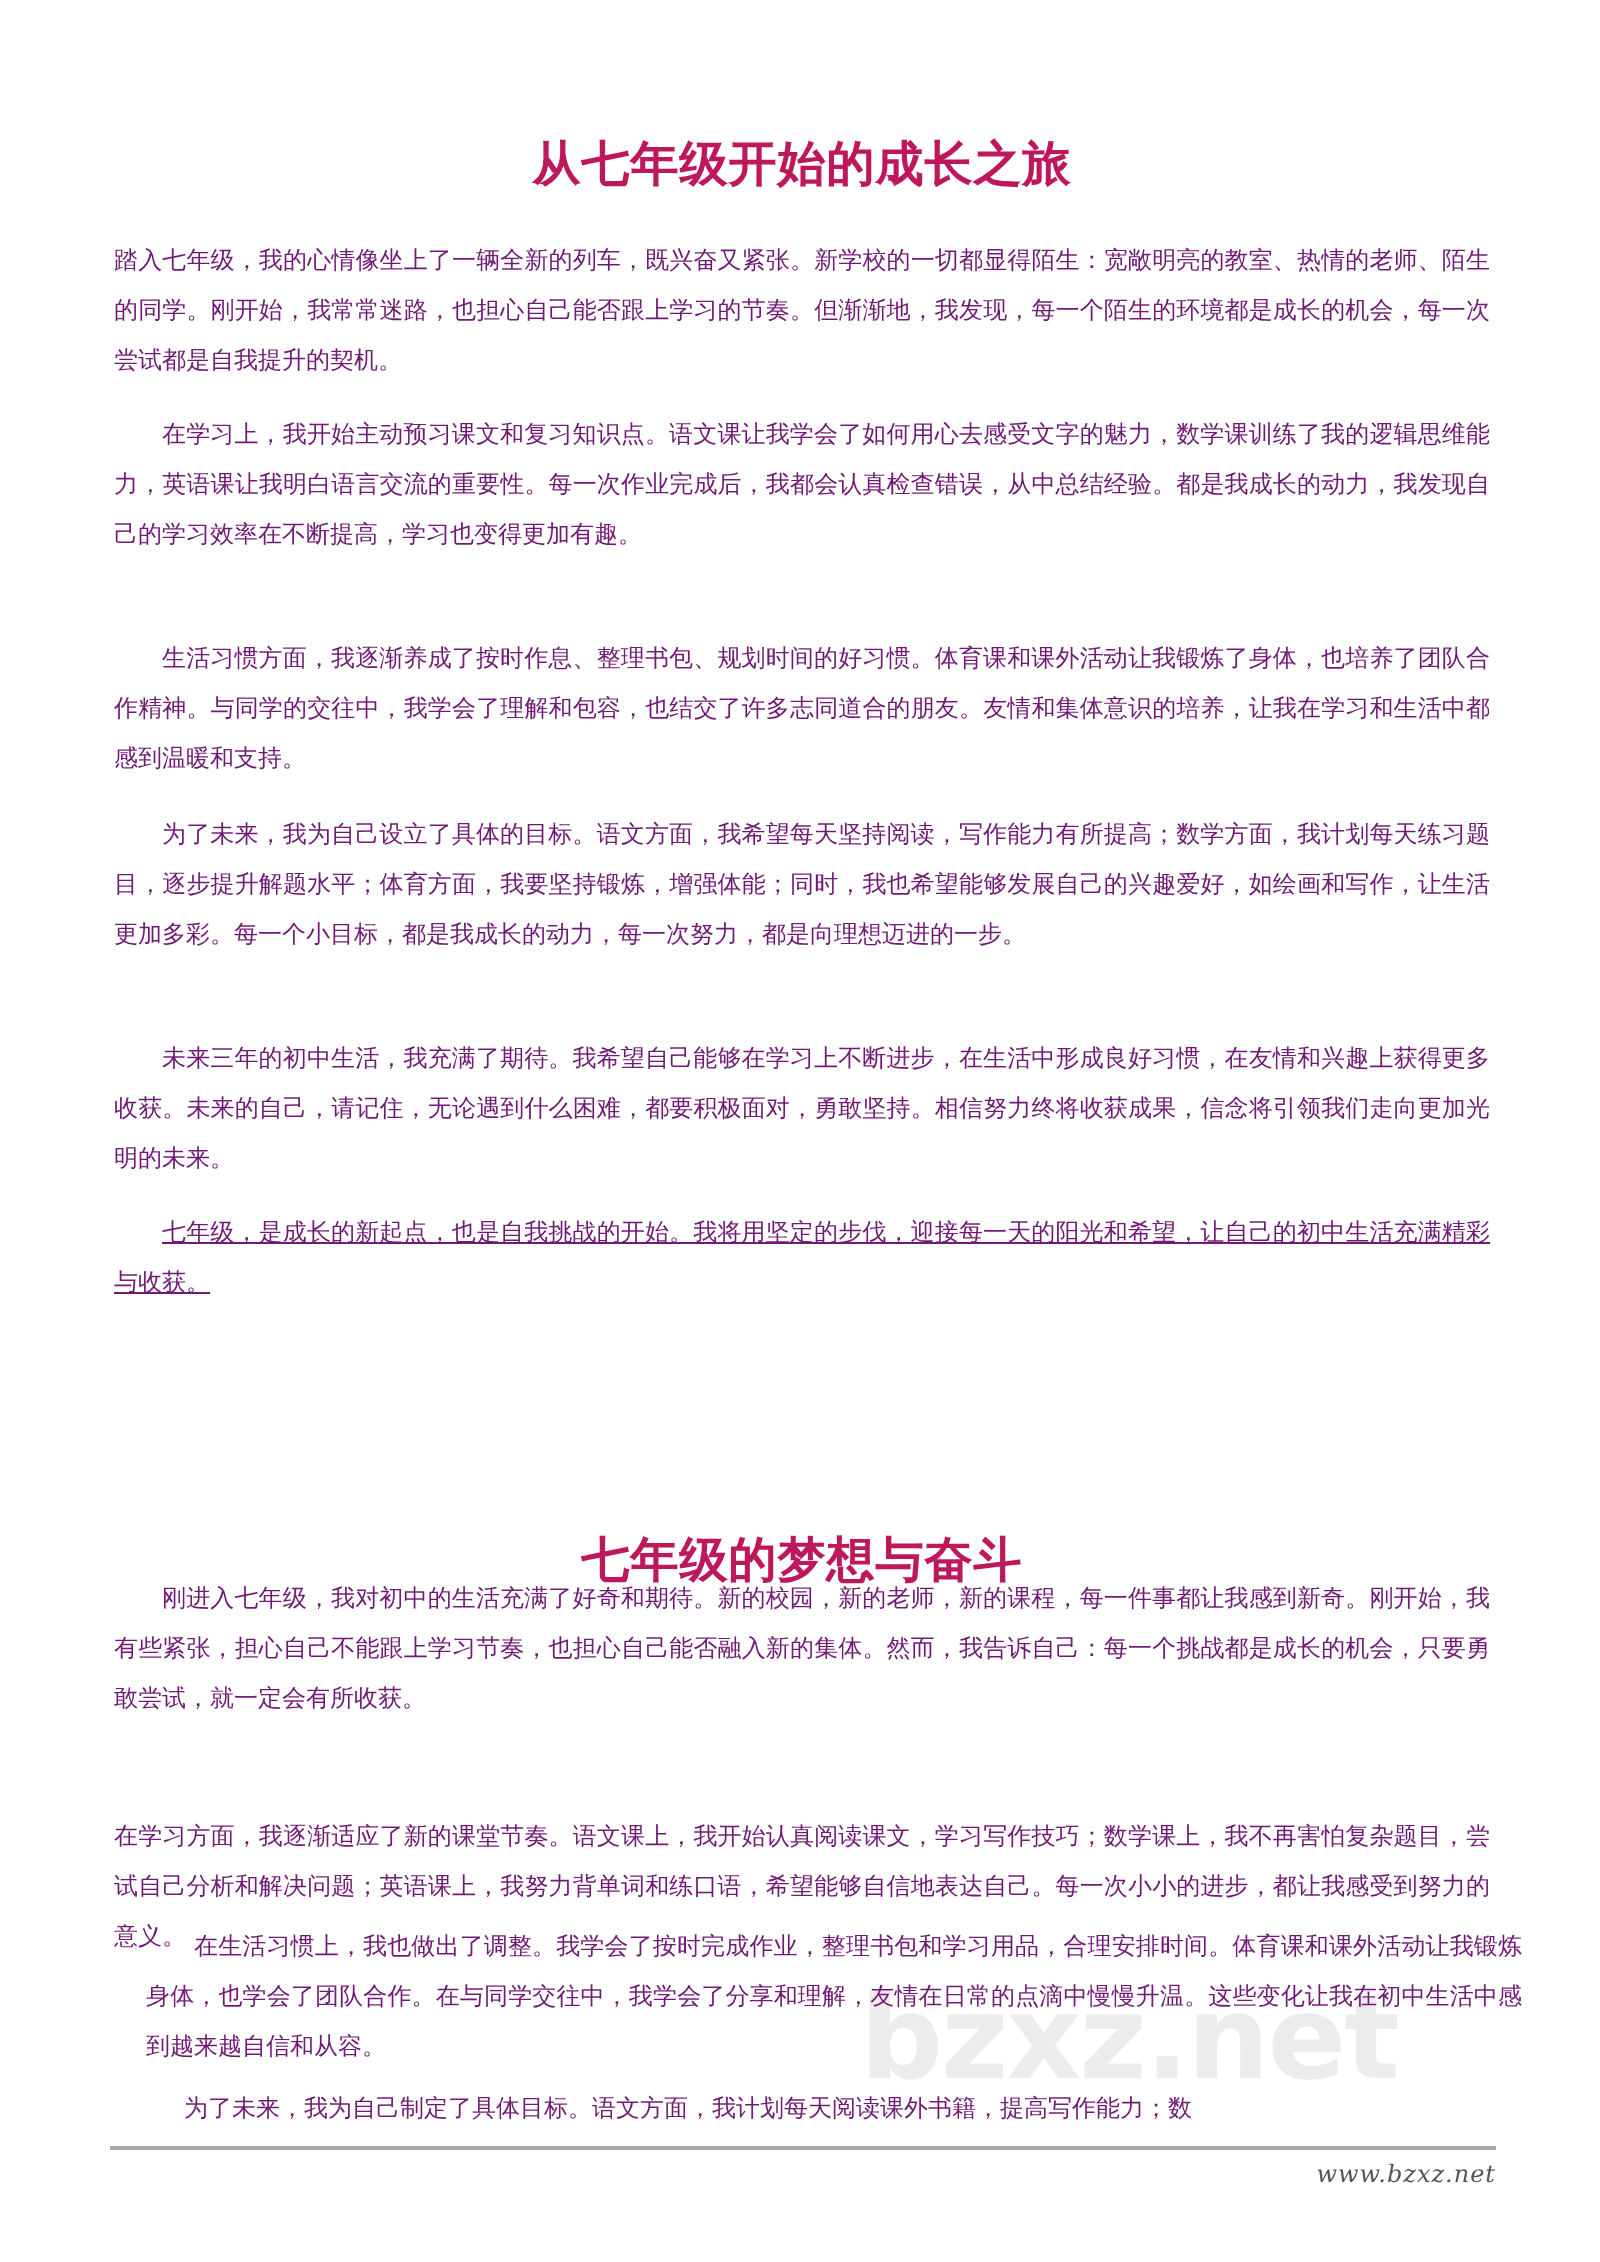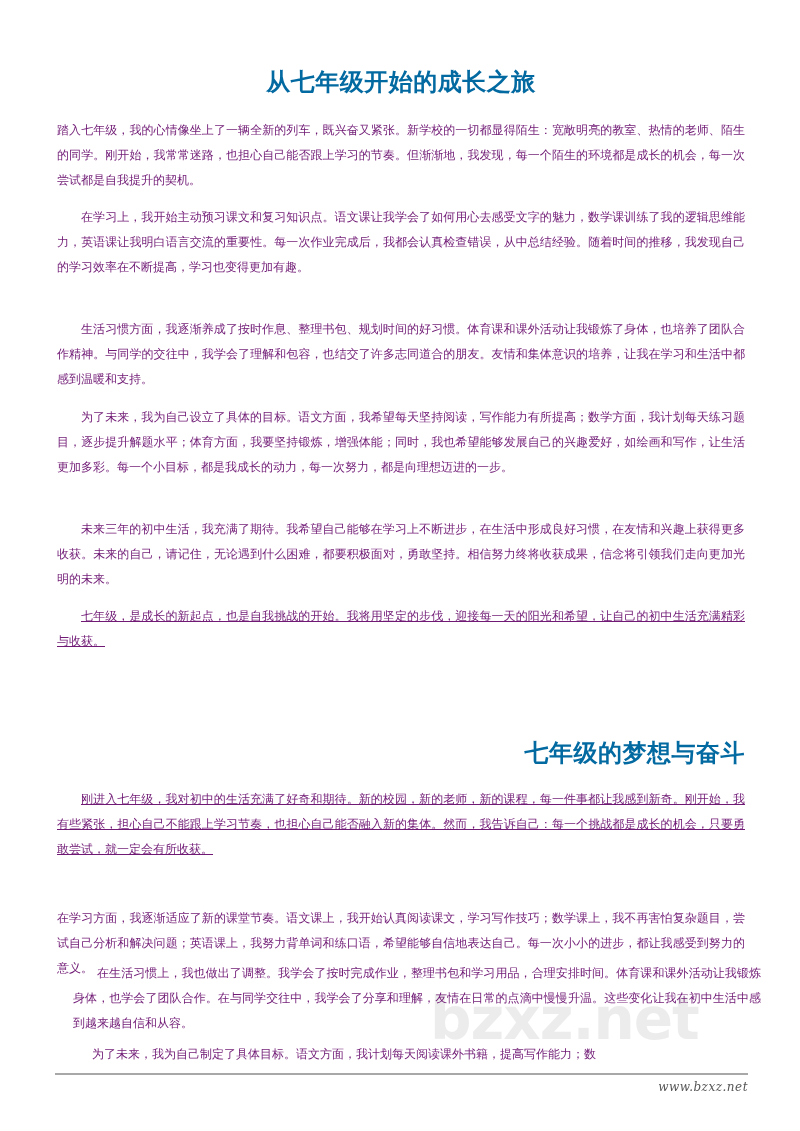--- a/index.html
+++ b/index.html
@@ -19,26 +19,26 @@
     position: absolute;
     left: 57px;
     top: 0;
     width: 688px;
   }
   .article-title {
     text-align: center;
     font-family: "DejaVu Sans", "Liberation Sans", sans-serif;
     font-size: 24px;
     font-weight: bold;
-    color: #0369a1;
+    color: #be185d;
     margin: 0;
     letter-spacing: 0.5px;
   }
   .title-1 { position: absolute; top: 66px; left: 0; width: 688px; line-height: 32px; }
-  .title-2 { position: absolute; top: 737px; left: 0; width: 688px; line-height: 32px; text-align: right; }
+  .title-2 { position: absolute; top: 764px; left: 0; width: 688px; line-height: 32px; }
   .para {
     position: absolute;
     left: 0;
     width: 688px;
     margin: 0;
     font-size: 12px;
     line-height: 25px;
     color: #701a75;
     text-align: justify;
     text-justify: inter-character;
@@ -80,29 +80,29 @@
 </head>
 <body>
 
 <div class="watermark">bzxz.net</div>
 
 <div class="page">
 
   <h1 class="article-title title-1">从七年级开始的成长之旅</h1>
 
   <p class="para" style="top:118px;">踏入七年级，我的心情像坐上了一辆全新的列车，既兴奋又紧张。新学校的一切都显得陌生：宽敞明亮的教室、热情的老师、陌生的同学。刚开始，我常常迷路，也担心自己能否跟上学习的节奏。但渐渐地，我发现，每一个陌生的环境都是成长的机会，每一次尝试都是自我提升的契机。</p>
-  <p class="para indent" style="top:205px;">在学习上，我开始主动预习课文和复习知识点。语文课让我学会了如何用心去感受文字的魅力，数学课训练了我的逻辑思维能力，英语课让我明白语言交流的重要性。每一次作业完成后，我都会认真检查错误，从中总结经验。随着时间的推移，我发现自己的学习效率在不断提高，学习也变得更加有趣。</p>
+  <p class="para indent" style="top:205px;">在学习上，我开始主动预习课文和复习知识点。语文课让我学会了如何用心去感受文字的魅力，数学课训练了我的逻辑思维能力，英语课让我明白语言交流的重要性。每一次作业完成后，我都会认真检查错误，从中总结经验。都是我成长的动力，我发现自己的学习效率在不断提高，学习也变得更加有趣。</p>
   <p class="para indent" style="top:317px;">生活习惯方面，我逐渐养成了按时作息、整理书包、规划时间的好习惯。体育课和课外活动让我锻炼了身体，也培养了团队合作精神。与同学的交往中，我学会了理解和包容，也结交了许多志同道合的朋友。友情和集体意识的培养，让我在学习和生活中都感到温暖和支持。</p>
   <p class="para indent" style="top:405px;">为了未来，我为自己设立了具体的目标。语文方面，我希望每天坚持阅读，写作能力有所提高；数学方面，我计划每天练习题目，逐步提升解题水平；体育方面，我要坚持锻炼，增强体能；同时，我也希望能够发展自己的兴趣爱好，如绘画和写作，让生活更加多彩。每一个小目标，都是我成长的动力，每一次努力，都是向理想迈进的一步。</p>
   <p class="para indent" style="top:517px;">未来三年的初中生活，我充满了期待。我希望自己能够在学习上不断进步，在生活中形成良好习惯，在友情和兴趣上获得更多收获。未来的自己，请记住，无论遇到什么困难，都要积极面对，勇敢坚持。相信努力终将收获成果，信念将引领我们走向更加光明的未来。</p>
   <p class="para indent" style="top:604px;text-decoration:underline;">七年级，是成长的新起点，也是自我挑战的开始。我将用坚定的步伐，迎接每一天的阳光和希望，让自己的初中生活充满精彩与收获。</p>
 
   <h1 class="article-title title-2">七年级的梦想与奋斗</h1>
 
-  <p class="para indent" style="top:787px;text-decoration:underline;">刚进入七年级，我对初中的生活充满了好奇和期待。新的校园，新的老师，新的课程，每一件事都让我感到新奇。刚开始，我有些紧张，担心自己不能跟上学习节奏，也担心自己能否融入新的集体。然而，我告诉自己：每一个挑战都是成长的机会，只要勇敢尝试，就一定会有所收获。</p>
+  <p class="para indent" style="top:787px;">刚进入七年级，我对初中的生活充满了好奇和期待。新的校园，新的老师，新的课程，每一件事都让我感到新奇。刚开始，我有些紧张，担心自己不能跟上学习节奏，也担心自己能否融入新的集体。然而，我告诉自己：每一个挑战都是成长的机会，只要勇敢尝试，就一定会有所收获。</p>
   <p class="para" style="top:874px;margin-top:32px;">在学习方面，我逐渐适应了新的课堂节奏。语文课上，我开始认真阅读课文，学习写作技巧；数学课上，我不再害怕复杂题目，尝试自己分析和解决问题；英语课上，我努力背单词和练口语，希望能够自信地表达自己。每一次小小的进步，都让我感受到努力的意义。</p>
   <p class="para indent" style="top:961px;margin-left:16px;">在生活习惯上，我也做出了调整。我学会了按时完成作业，整理书包和学习用品，合理安排时间。体育课和课外活动让我锻炼身体，也学会了团队合作。在与同学交往中，我学会了分享和理解，友情在日常的点滴中慢慢升温。这些变化让我在初中生活中感到越来越自信和从容。</p>
   <p class="para" style="top:1042px;margin-left:35px;">为了未来，我为自己制定了具体目标。语文方面，我计划每天阅读课外书籍，提高写作能力；数</p>
 
 </div>
 
 <div class="rule"></div>
 <div class="footer-url">www.bzxz.net</div>
 
 </body></html>

